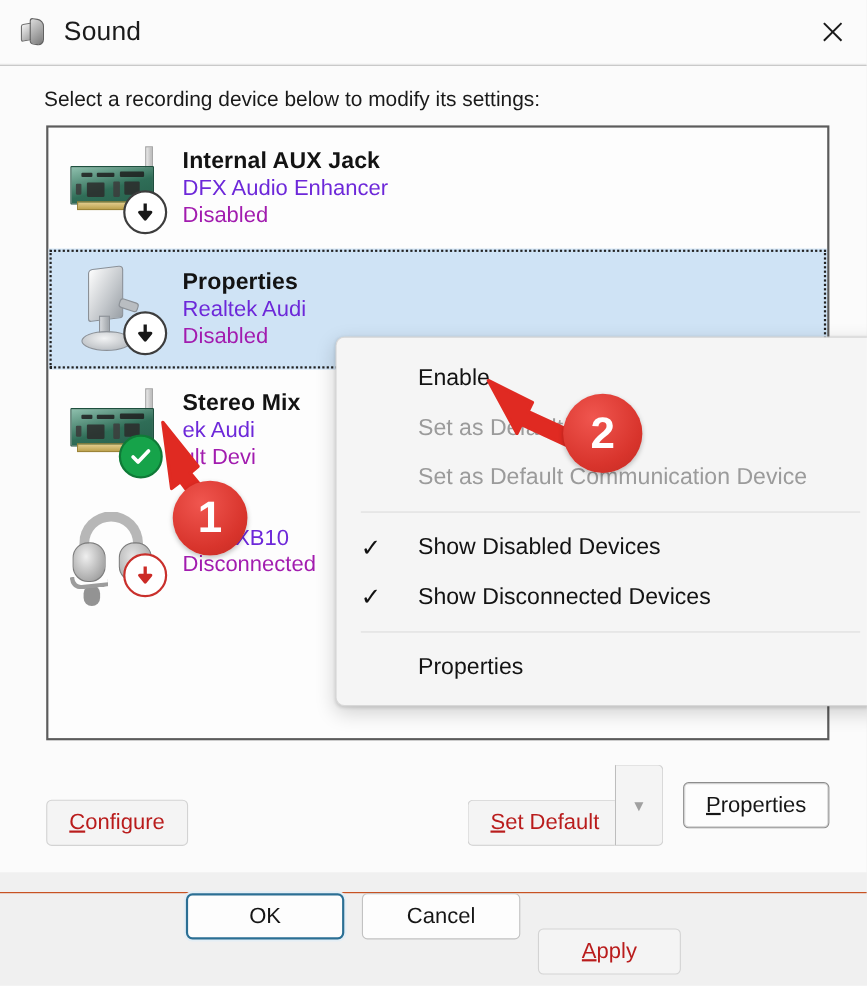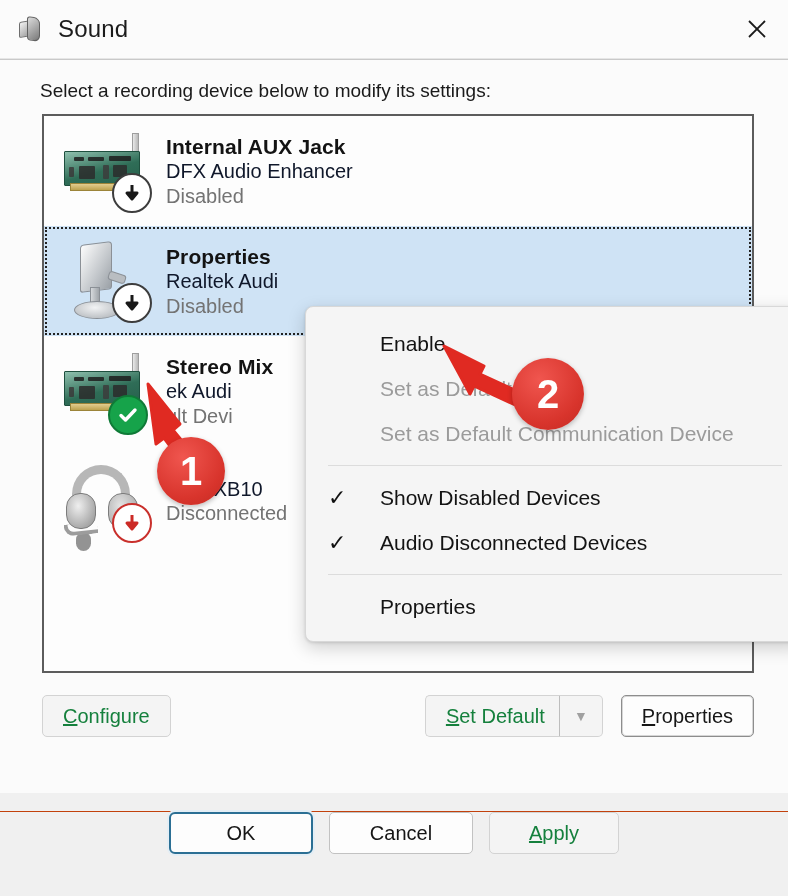--- a/index.html
+++ b/index.html
@@ -93,22 +93,22 @@
   }
   .devrow.selected{
     background:#cfe3f5;
     outline:2px dotted #222;outline-offset:-3px;
   }
   .dev-icon{
     width:108px;height:92px;position:relative;flex:none;margin-right:6px;
   }
   .dev-text{display:flex;flex-direction:column;justify-content:center;line-height:1.22;}
   .dev-name{font-size:21px;font-weight:bold;color:#131313;letter-spacing:.1px;}
-  .dev-desc{font-size:20px;color:#0f172a;}
-  .dev-status{font-size:20px;color:#737373;}
+  .dev-desc{font-size:20px;color:#6d28d9;}
+  .dev-status{font-size:20px;color:#a21caf;}
 
   
   .ic-card{position:absolute;left:12px;top:26px;width:74px;height:40px;}
   .ic-card .pcb{
     position:absolute;left:0;top:0;width:74px;height:33px;
     background:linear-gradient(165deg,#8fc0ae,#2f6d57 55%,#27604c);
     border:1px solid #1e4f3e;border-radius:1px;
   }
   .ic-card .chip{position:absolute;background:#1d1d1d;border-radius:1px;opacity:.85;}
   .ic-card .c1{left:9px;top:5px;width:10px;height:4px;}
@@ -224,21 +224,21 @@
   .btnrow{
     display:flex;align-items:center;
     margin:22px 34px 0 42px;position:relative;
   }
   .btn{
     font-size:20px;color:#161616;background:#fdfdfd;
     border:1px solid #c2c2c2;border-radius:5px;
     padding:9px 20px;cursor:pointer;box-sizing:border-box;
     white-space:nowrap;line-height:22px;
   }
-  .btn.dim{color:#15803d;background:#f4f4f4;border-color:#d3d3d3;cursor:default;}
+  .btn.dim{color:#b91c1c;background:#f4f4f4;border-color:#d3d3d3;cursor:default;margin-top:32px;}
   .btn.focus{border-color:#8d8d8d;box-shadow:0 0 0 1px #d6d6d6 inset;}
   .btn u{text-decoration:underline;}
   .split{display:flex;align-items:stretch;}
   .split .main{
     border-radius:5px 0 0 5px;border-right:none;padding-right:14px;
   }
   .split .chev{
     border:1px solid #d3d3d3;border-left:1px solid #bdbdbd;border-radius:0 5px 5px 0;
     background:#f4f4f4;width:42px;display:flex;align-items:center;justify-content:center;
     color:#a0a0a0;font-size:14px;cursor:default;
@@ -422,21 +422,21 @@
     <div class="mi indent dim">
       <span class="mi-label">Set as Default Communication Device</span>
     </div>
     <div class="msep"></div>
     <div class="mi">
       <span class="mi-check">✓</span>
       <span class="mi-label">Show Disabled Devices</span>
     </div>
     <div class="mi">
       <span class="mi-check">✓</span>
-      <span class="mi-label">Audio Disconnected Devices</span>
+      <span class="mi-label">Show Disconnected Devices</span>
     </div>
     <div class="msep"></div>
     <div class="mi indent">
       <span class="mi-label">Properties</span>
     </div>
   </div>
 
   <svg class="arrow" style="left:140px;top:378px;" width="90" height="110" viewBox="0 0 90 110">
     <path d="M8 6 L40 46 L33 52 L66 92 L54 100 L24 60 L16 66 Z" fill="#e02a22" stroke="#e02a22" stroke-width="3" stroke-linejoin="round"></path>
   </svg>

